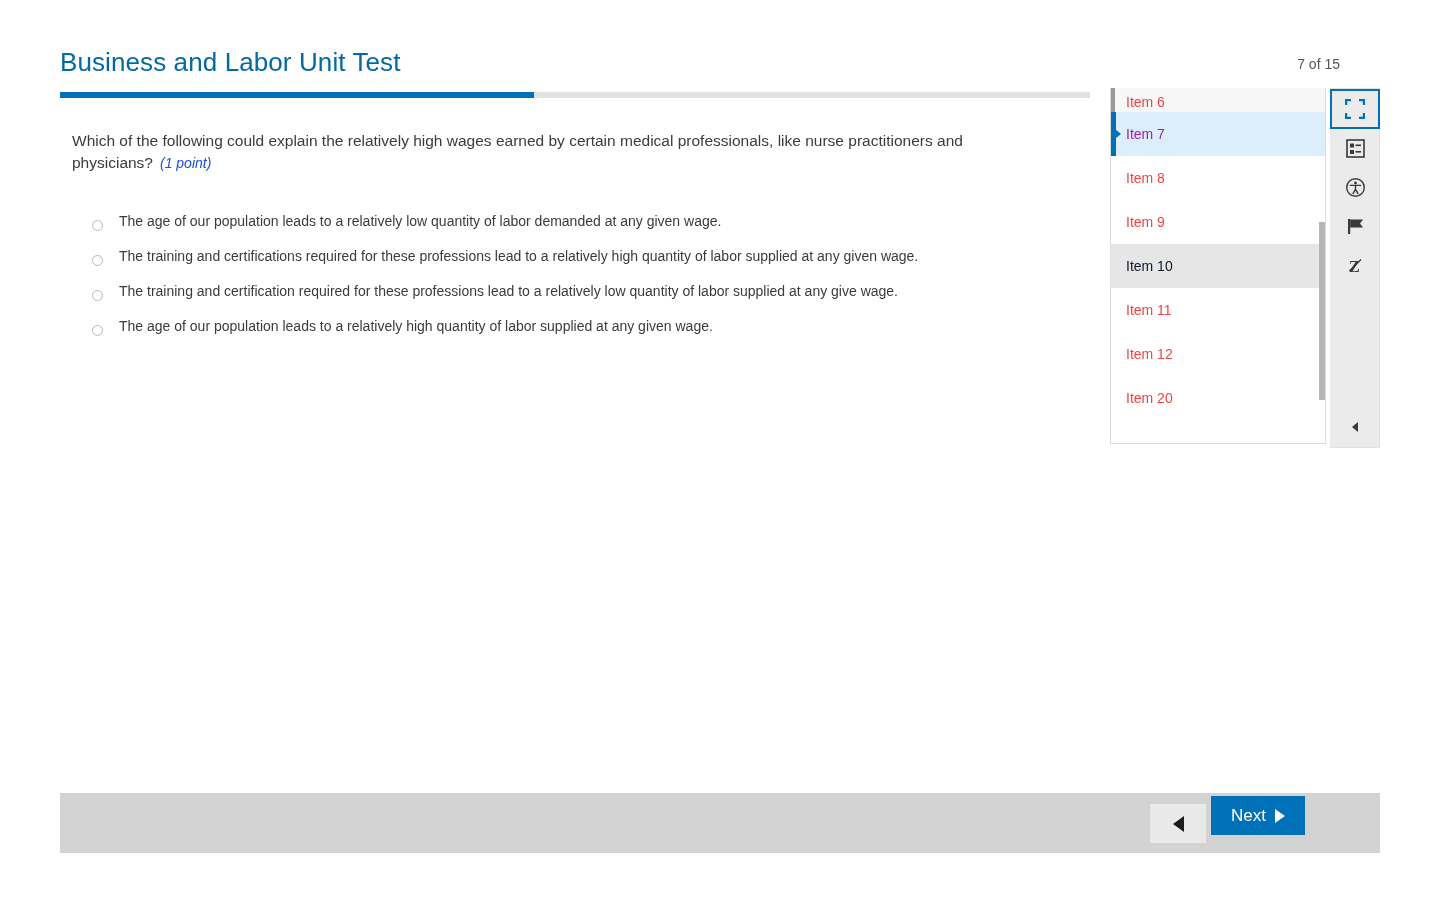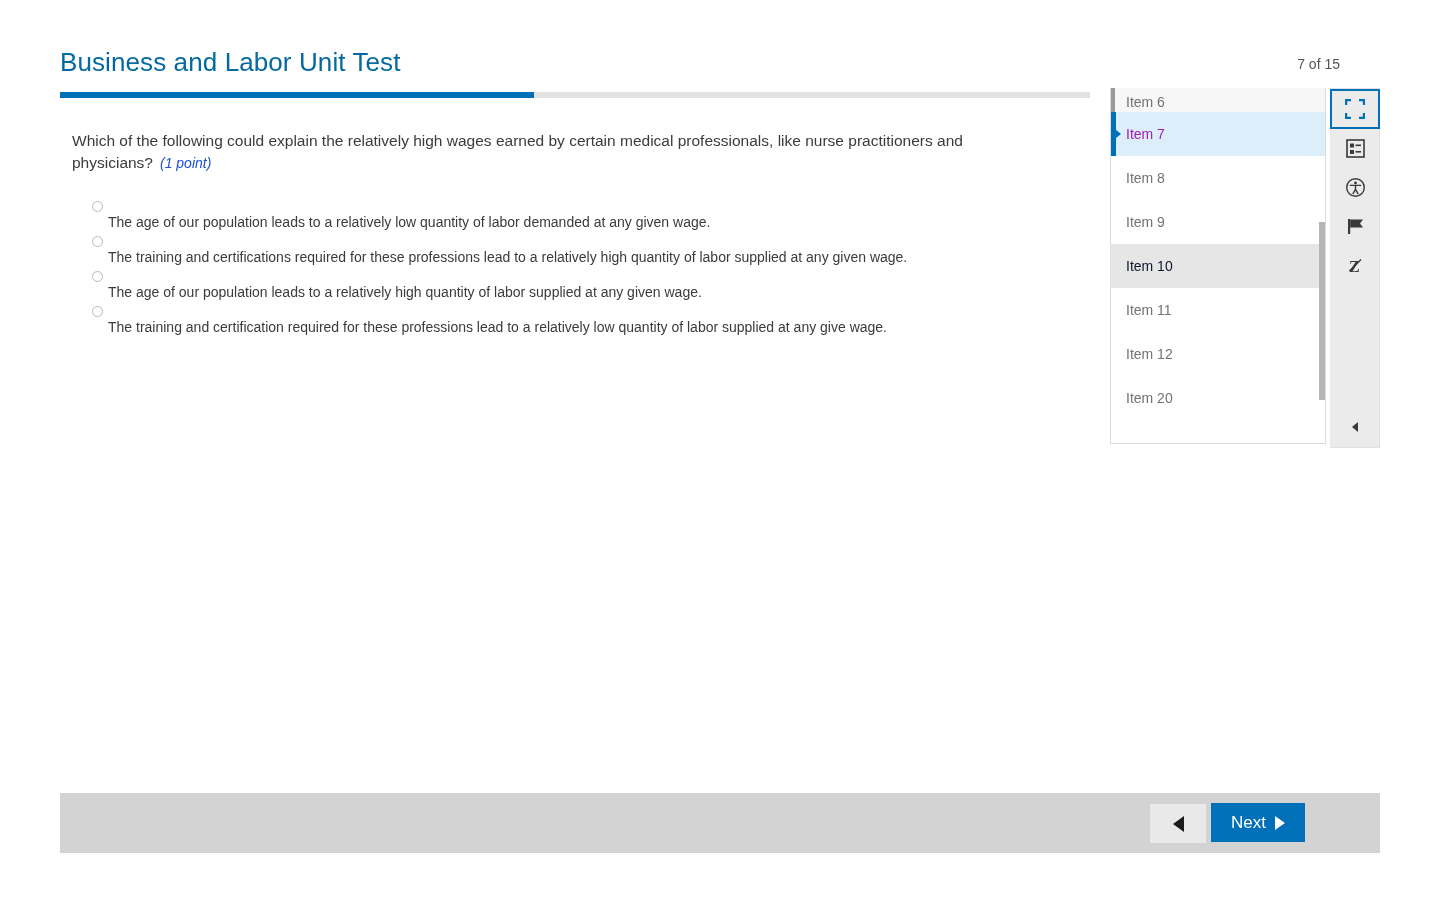--- a/index.html
+++ b/index.html
@@ -65,24 +65,23 @@
     margin-left: 7px;
   }
 
   .choice-list {
     position: absolute;
     left: 32px; top: 78px;
     width: 940px;
   }
   .choice {
     display: flex;
-    align-items: flex-start;
+    align-items: flex-end;
     height: 35px;
     cursor: pointer;
-    flex-direction: column;
   }
   .choice-radio {
     flex: 0 0 auto;
     width: 11px; height: 11px;
     border: 1px solid #b9b9b9;
     border-radius: 50%;
     background: #ffffff;
     margin-top: 5px;
   }
   .choice-text {
@@ -111,21 +110,21 @@
     border-top: none;
     overflow: hidden;
   }
   .item-row {
     position: relative;
     height: 44px;
     display: flex;
     align-items: center;
     padding-left: 15px;
     font-size: 14px;
-    color: #737373;
+    color: #ef4444;
     background: #ffffff;
     cursor: pointer;
   }
   .item-row.partial {
     height: 24px;
     align-items: flex-end;
     padding-bottom: 2px;
     background: #f7f7f7;
   }
   .item-row.partial::before {
@@ -222,21 +221,21 @@
     cursor: pointer;
   }
   .tri-left {
     width: 0; height: 0;
     border-top: 8px solid transparent;
     border-bottom: 8px solid transparent;
     border-right: 11px solid #1b1b1b;
   }
   .btn-next {
     position: absolute;
-    right: 75px; top: 10px;
+    right: 75px; top: 3px;
     width: 94px; height: 39px;
     background: #0070b9;
     display: flex;
     align-items: center;
     justify-content: center;
     gap: 9px;
     cursor: pointer;
   }
   .btn-next-label {
     font-size: 17px;
@@ -270,25 +269,25 @@
         <div class="choice">
           <div class="choice-radio"></div>
           <div class="choice-text">The age of our population leads to a relatively low quantity of labor demanded at any given wage.</div>
         </div>
         <div class="choice">
           <div class="choice-radio"></div>
           <div class="choice-text">The training and certifications required for these professions lead to a relatively high quantity of labor supplied at any given wage.</div>
         </div>
         <div class="choice">
           <div class="choice-radio"></div>
-          <div class="choice-text">The age of our population leads to a relatively high quantity of labor supplied at any given wage.</div>
+          <div class="choice-text">The training and certification required for these professions lead to a relatively low quantity of labor supplied at any give wage.</div>
         </div>
         <div class="choice">
           <div class="choice-radio"></div>
-          <div class="choice-text">The training and certification required for these professions lead to a relatively low quantity of labor supplied at any give wage.</div>
+          <div class="choice-text">The age of our population leads to a relatively high quantity of labor supplied at any given wage.</div>
         </div>
       </div>
   </div>
   <div class="q-scroll-track">
     
   </div>
 
   <div class="item-panel">
     <div id="item-list">
         <div class="item-row partial">

